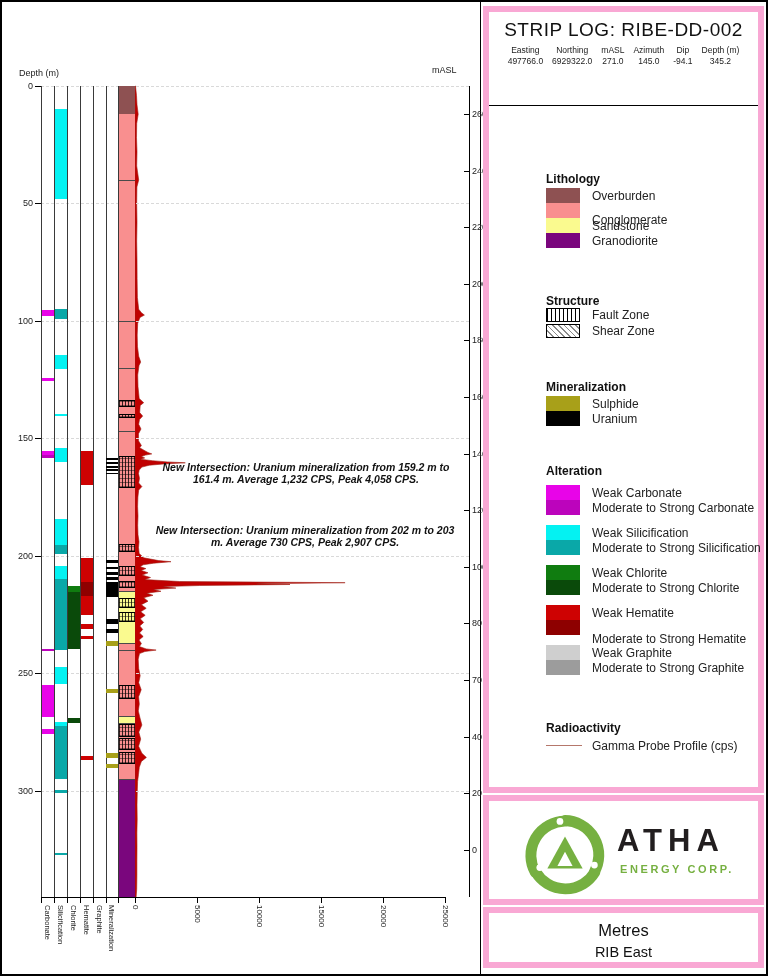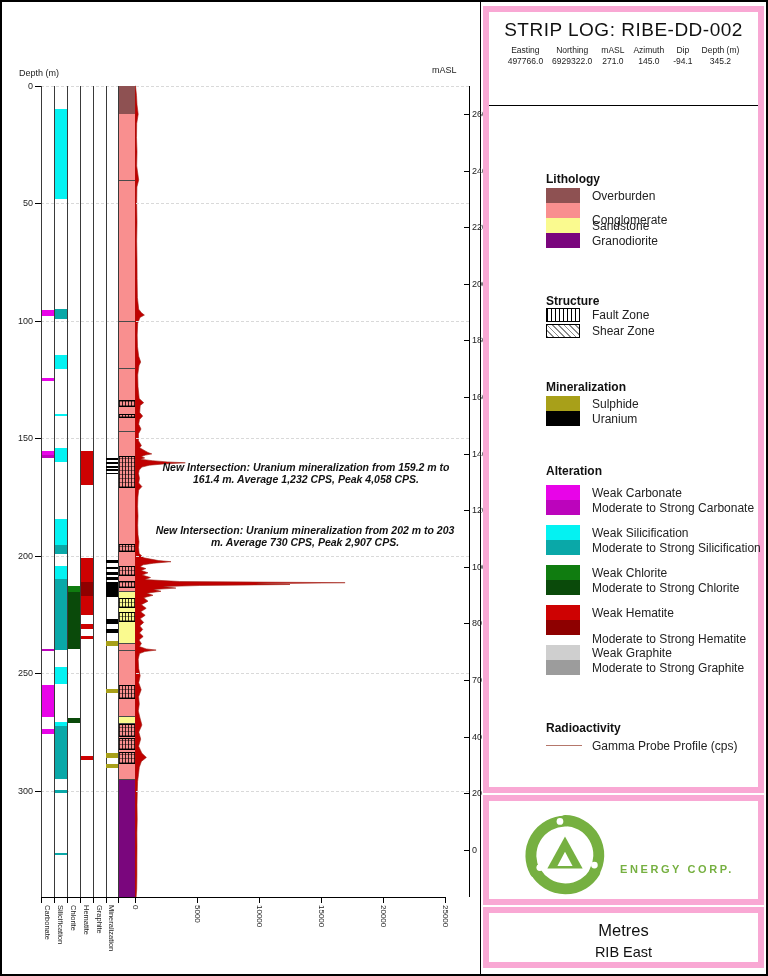--- a/index.html
+++ b/index.html
@@ -340,20 +340,21 @@
           <path d="M50 9 A41 41 0 0 1 85 70"></path>
           <path d="M50 9 A41 41 0 0 1 85 70" transform="rotate(120 50 50)"></path>
           <path d="M50 9 A41 41 0 0 1 85 70" transform="rotate(240 50 50)"></path>
         </g>
         <circle cx="85" cy="62" r="4" fill="#fff"></circle>
         <circle cx="20" cy="65" r="4" fill="#fff"></circle>
         <circle cx="44" cy="10" r="4" fill="#fff"></circle>
         <path d="M50 28 L71 66 L29 66 Z" fill="#76B041"></path>
         <path d="M50 46 L59 63 L41 63 Z" fill="#fff"></path>
       </svg>
+      <div class="logo-word">ATHA</div>
       <div class="logo-sub">ENERGY CORP.</div>
     </div>
 
     <div class="pbox pbox3">
       <div class="proj-name">Metres</div>
       <div class="proj-area">RIB East</div>
     </div>
 
   </div>
 </div>

